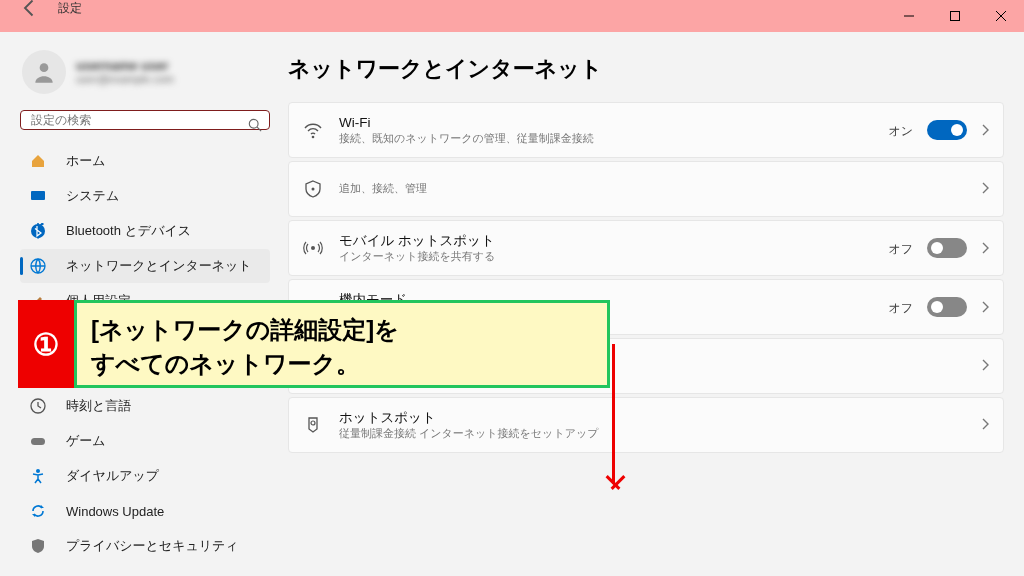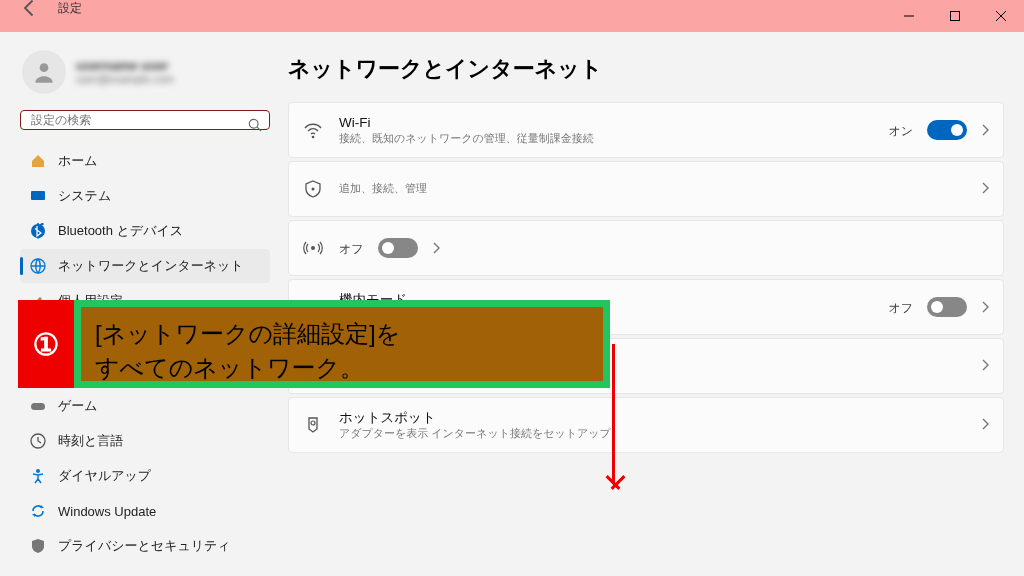--- a/index.html
+++ b/index.html
@@ -28,21 +28,21 @@
 .profile-name { font-weight: 600; font-size: 13px; color: #333; }
 .profile-email { font-size: 11px; color: #666; }
 
 
 .search-wrap { position: relative; margin-bottom: 14px; }
 .search { width: 100%; height: 20px; border: 1px solid #7f1d1d; border-radius: 4px; background: #fff; font-size: 12px; padding: 0 30px 0 10px; color: #555; }
 .search-icon { position: absolute; right: 8px; top: 8px; width: 14px; height: 14px; color: #666; }
 
 
 .nav { list-style: none; }
-.nav-item { display: flex; align-items: center; gap: 12px; height: 34px; padding: 0 10px; font-size: 13px; color: #222; border-radius: 4px; margin-bottom: 1px; cursor: pointer; position: relative; }
+.nav-item { display: flex; align-items: center; gap: 20px; height: 34px; padding: 0 10px; font-size: 13px; color: #222; border-radius: 4px; margin-bottom: 1px; cursor: pointer; position: relative; }
 .nav-item.active { background: #eaeaea; }
 .nav-item.active::before { content: ''; position: absolute; left: 0; top: 8px; bottom: 8px; width: 3px; background: #0067c0; border-radius: 2px; }
 .nav-icon { width: 16px; height: 16px; display: flex; align-items: center; justify-content: center; font-size: 14px; flex-shrink: 0; }
 
 
 .main-heading { font-size: 22px; font-weight: 600; margin-bottom: 18px; margin-top: 4px; }
 
 
 .card-list { display: flex; flex-direction: column; gap: 3px; }
 .card { background: #fbfbfb; border: 1px solid #e6e6e6; border-radius: 4px; min-height: 56px; display: flex; align-items: center; padding: 10px 14px; gap: 16px; cursor: pointer; }
@@ -57,21 +57,21 @@
 
 
 .toggle { width: 40px; height: 20px; border-radius: 10px; background: #878787; position: relative; }
 .toggle::after { content: ''; position: absolute; width: 12px; height: 12px; border-radius: 50%; background: #fff; top: 4px; left: 4px; }
 .toggle.on { background: #0067c0; }
 .toggle.on::after { left: 24px; }
 
 
 .callout-wrap { position: absolute; left: 18px; top: 300px; display: flex; align-items: flex-start; z-index: 5; }
 .callout-num { background: #e00; color: #fff; width: 56px; height: 88px; display: flex; align-items: center; justify-content: center; font-size: 30px; font-weight: 700; }
-.callout-box { background: #a16207; border: 7px solid #22c55e; padding: 10px 28px 10px 14px; font-size: 24px; font-weight: 400; line-height: 1.4; width: 536px; height: 88px; }
+.callout-box { background: #fef9c3; border: 3px solid #22c55e; padding: 10px 28px 10px 14px; font-size: 24px; font-weight: 700; line-height: 1.4; width: 536px; height: 88px; }
 .arrow-line { position: absolute; background: #e00; }
 </style>
 </head>
 <body>
 
 <div class="titlebar">
   <div class="header">
     <div class="back-btn">
       <svg viewBox="0 0 16 16">
           <path d="M10 2 L4 8 L10 14" stroke="currentColor" stroke-width="1.5" fill="none"></path>
@@ -180,33 +180,33 @@
             <svg viewBox="0 0 16 16">
               <circle cx="8" cy="5" r="3" fill="#555"></circle>
               <path d="M2 15c0-3 3-5 6-5s6 2 6 5z" fill="#555"></path>
             </svg>
           </span>
           <span>アカウント</span>
         </li>
         <li class="nav-item">
           <span class="nav-icon">
             <svg viewBox="0 0 16 16">
-              <rect x="1" y="5" width="14" height="7" rx="3.5" fill="#777"></rect>
-            </svg>
-          </span>
-          <span>ゲーム</span>
-        </li>
-        <li class="nav-item">
-          <span class="nav-icon">
-            <svg viewBox="0 0 16 16">
               <circle cx="8" cy="8" r="7" fill="none" stroke="#555" stroke-width="1.3"></circle>
               <path d="M8 4v4l3 2" stroke="#555" stroke-width="1.3" fill="none"></path>
             </svg>
           </span>
           <span>時刻と言語</span>
+        </li>
+        <li class="nav-item">
+          <span class="nav-icon">
+            <svg viewBox="0 0 16 16">
+              <rect x="1" y="5" width="14" height="7" rx="3.5" fill="#777"></rect>
+            </svg>
+          </span>
+          <span>ゲーム</span>
         </li>
         <li class="nav-item">
           <span class="nav-icon">
             <svg viewBox="0 0 16 16">
               <circle cx="8" cy="3" r="2" fill="#0078d4"></circle>
               <path d="M3 6l5 1 5-1M8 7v4l-3 4M8 11l3 4" stroke="#0078d4" stroke-width="1.5" fill="none"></path>
             </svg>
           </span>
           <span>ダイヤルアップ</span>
         </li>
@@ -268,20 +268,24 @@
               </svg></span>
           </div>
         </div>
         <div class="card">
           <span class="card-icon">
             <svg viewBox="0 0 20 20">
               <circle cx="10" cy="10" r="2" fill="#555"></circle>
               <path d="M5 6c-2 2-2 6 0 8M15 6c2 2 2 6 0 8M3 4c-3 3-3 9 0 12M17 4c3 3 3 9 0 12" stroke="#555" stroke-width="1.2" fill="none"></path>
             </svg>
           </span>
+          <div class="card-body">
+            <div class="card-title">モバイル ホットスポット</div>
+            <div class="card-sub">インターネット接続を共有する</div>
+          </div>
           <div class="card-right">
             <span class="status">オフ</span>
             <span class="toggle "></span>
             <span class="chevron"><svg width="8" height="12" viewBox="0 0 8 12">
                 <path d="M2 1l5 5-5 5" stroke="currentColor" stroke-width="1.4" fill="none"></path>
               </svg></span>
           </div>
         </div>
         <div class="card">
           <span class="card-icon">
@@ -319,21 +323,21 @@
         </div>
         <div class="card">
           <span class="card-icon">
             <svg viewBox="0 0 20 20">
               <path d="M6 3h8v11l-4 3-4-3z" stroke="#555" stroke-width="1.3" fill="none"></path>
               <circle cx="10" cy="8" r="2" stroke="#555" stroke-width="1.2" fill="none"></circle>
             </svg>
           </span>
           <div class="card-body">
             <div class="card-title">ホットスポット</div>
-            <div class="card-sub">アダプターを表示 インターネット接続をセットアップ</div>
+            <div class="card-sub">従量制課金接続 インターネット接続をセットアップ</div>
           </div>
           <div class="card-right">
             <span class="chevron"><svg width="8" height="12" viewBox="0 0 8 12">
                 <path d="M2 1l5 5-5 5" stroke="currentColor" stroke-width="1.4" fill="none"></path>
               </svg></span>
           </div>
         </div>
       </div>
   </main>
 </div>

